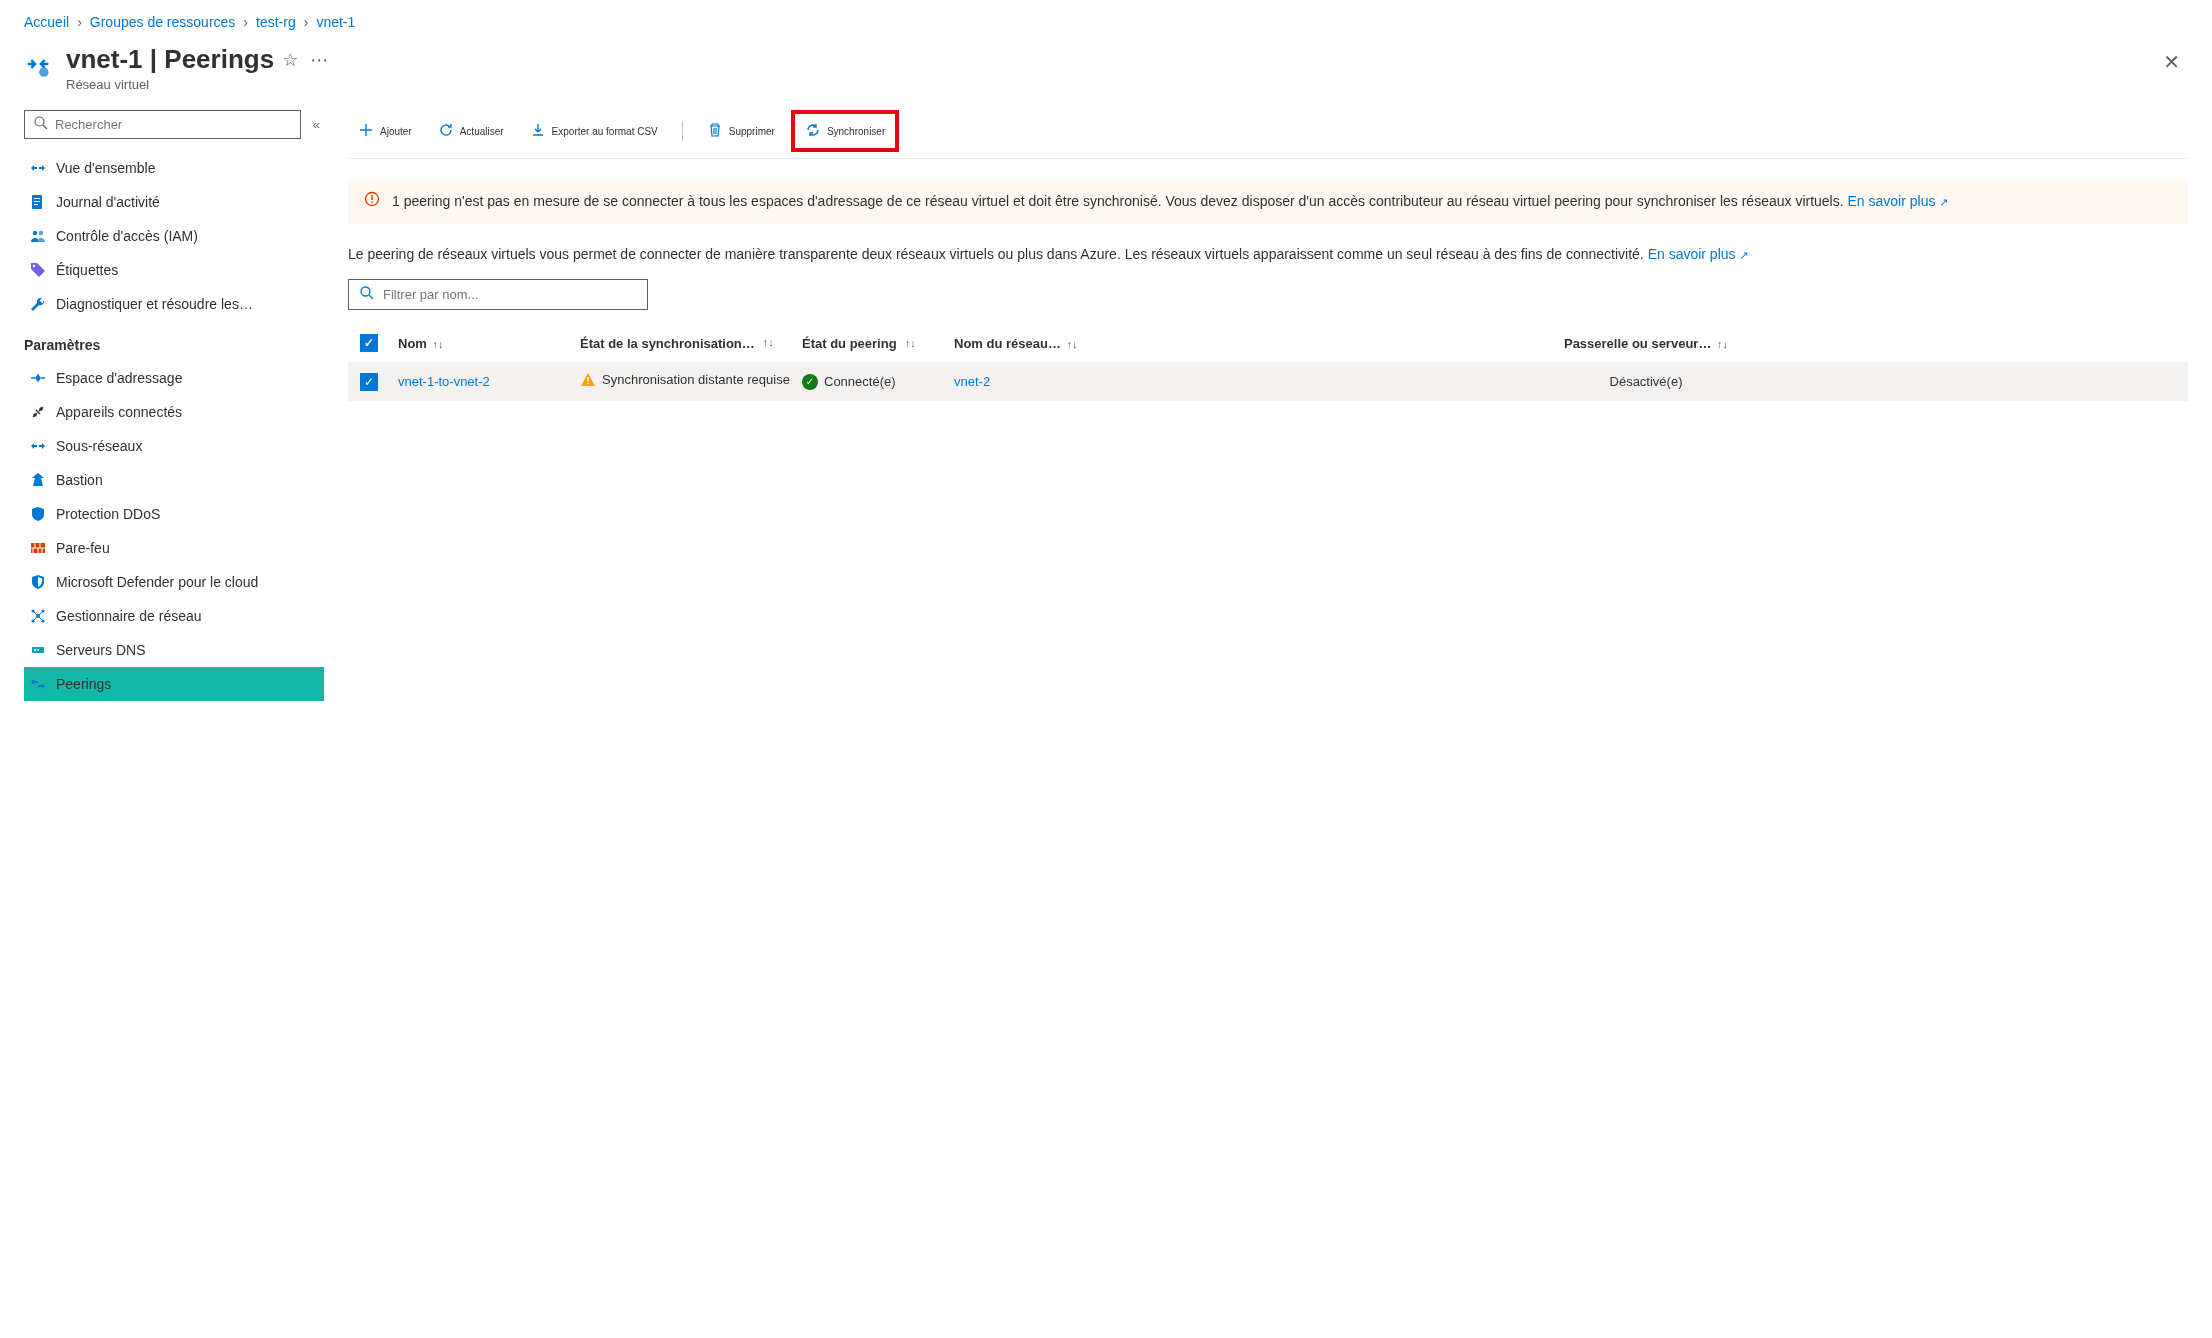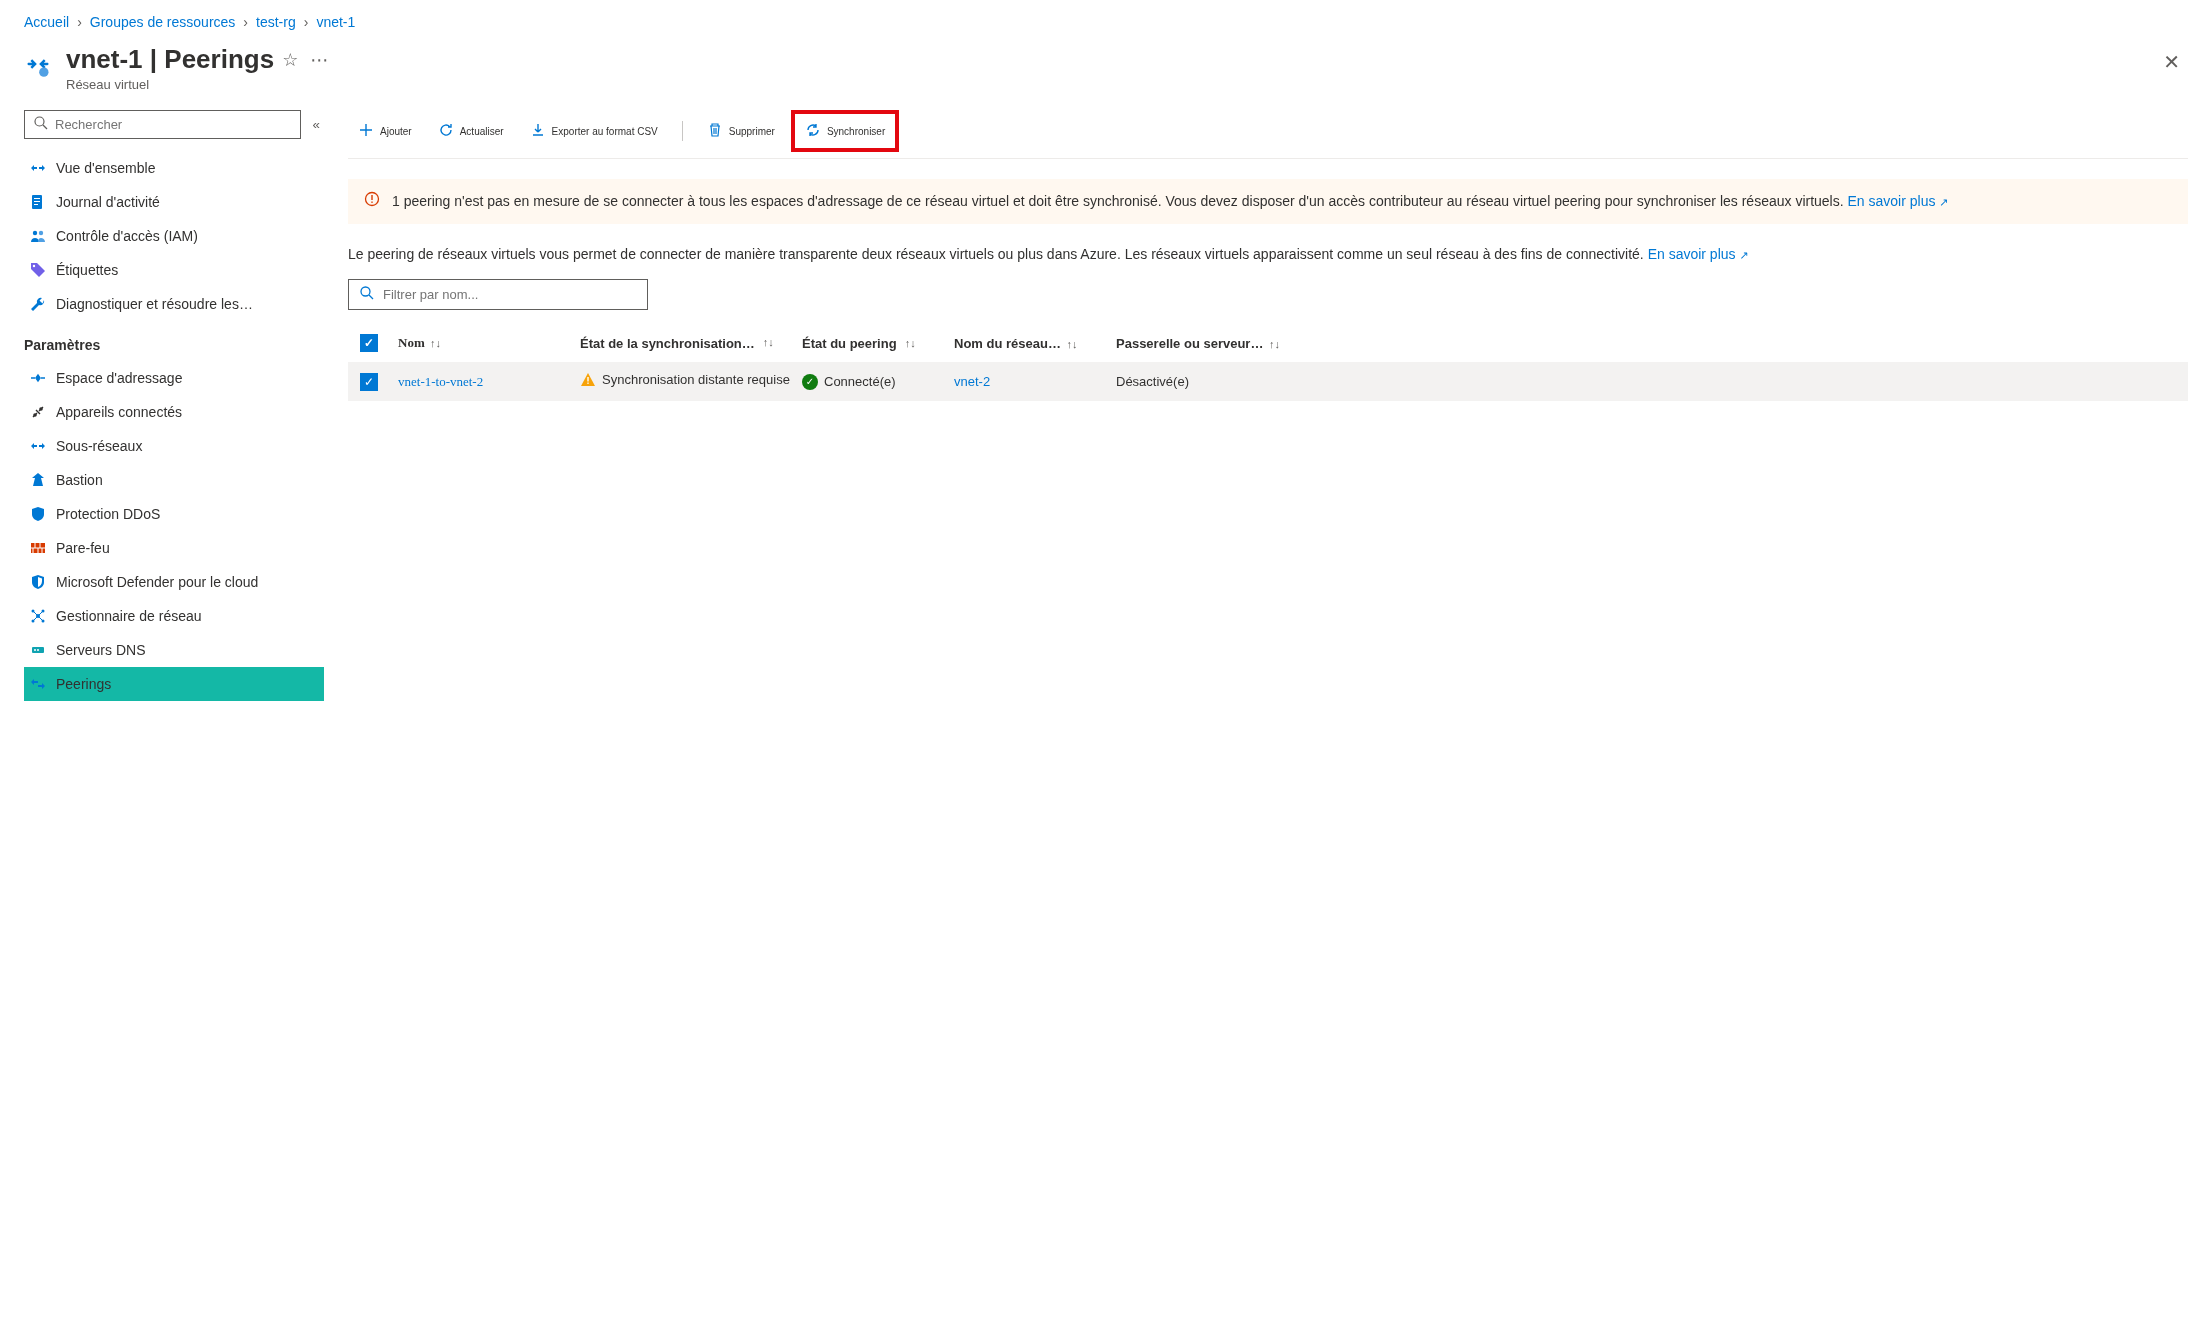--- a/index.html
+++ b/index.html
@@ -56,25 +56,25 @@
   
   .filter-box { display:inline-flex; align-items:center; border:1px solid #605e5c; padding:5px 10px; gap:8px; margin-bottom:14px; width:300px; }
   .filter-box input { border:none; outline:none; flex:1; font-size:13px; }
 
   
   .tbl { width:100%; }
   .tbl-head, .tbl-row { display:flex; align-items:center; padding:10px 12px; gap:12px; }
   .tbl-head { font-weight:600; border-bottom: none; }
   .tbl-row { background:#f3f2f1; }
   .col-chk { width:26px; flex-shrink:0; }
-  .col-name { width:170px; flex-shrink:0;font-family:Liberation Serif, serif; }
+  .col-name { width:170px; flex-shrink:0; }
   .col-sync { width:210px; flex-shrink:0; display:flex; align-items:flex-start; gap:6px; }
   .col-peer { width:140px; flex-shrink:0; display:flex; align-items:center; gap:6px; }
   .col-net  { width:150px; flex-shrink:0; }
-  .col-gw   { flex:1; }
+  .col-gw   { flex:1;text-align:center; }
   .sort-icon { color:#605e5c; font-size:11px; margin-left:2px; cursor:pointer; }
 
   .chk { width:18px; height:18px; background:#0078d4; display:inline-flex; align-items:center; justify-content:center; color:#fff; font-size:12px; cursor:pointer; }
 
   .status-ok { width:16px; height:16px; background:#107c10; border-radius:50%; display:inline-flex; align-items:center; justify-content:center; color:#fff; font-size:10px; }
   .status-warn svg { width:16px; height:16px; }
 
   
   .svg16 { width:16px; height:16px; }
 </style>

